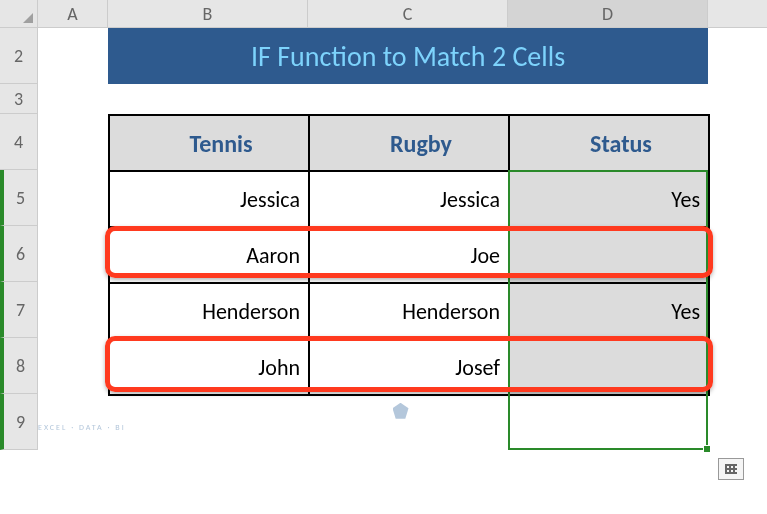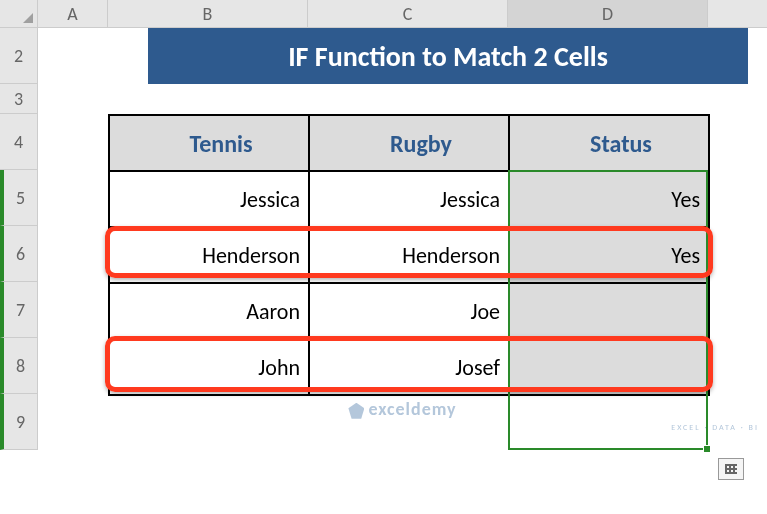--- a/index.html
+++ b/index.html
@@ -80,27 +80,26 @@
     position: relative;
     flex: 1;
   }
   .title-bar {
     position: absolute;
     left: 70px;
     top: 0;
     width: 600px;
     height: 56px;
     background: #2e5a8e;
-    color: #ffffff;
-    font-weight: bold;
+    color: #7dd3fc;
+    font-weight: normal;
     font-size: 28px;
     display: flex;
     align-items: center;
     justify-content: center;
-    margin-left: 40px;
   }
   .data-table {
     position: absolute;
     left: 70px;
     top: 86px;
     border-collapse: collapse;
   }
   .data-table th, .data-table td {
     border: 2px solid #000;
     height: 56px;
@@ -185,21 +184,21 @@
     font-size: 18px;
     font-weight: bold;
     letter-spacing: 1px;
     z-index: 2;
   }
   .watermark-sub {
     position: absolute;
     left: 0;
     right: 8px;
     bottom: 18px;
-    text-align: right;
+    text-align: left;
     color: #b4c7db;
     font-size: 8px;
     letter-spacing: 2px;
     z-index: 2;
   }
   .wm-icon {
     display: inline-block;
     width: 16px;
     height: 16px;
     background: #b4c7db;
@@ -242,46 +241,46 @@
           <th>Tennis</th>
           <th>Rugby</th>
           <th>Status</th>
         </tr>
         <tr>
           <td class="col-tennis">Jessica</td>
           <td class="col-rugby">Jessica</td>
           <td class="col-status">Yes</td>
         </tr>
         <tr>
+          <td class="col-tennis">Aaron</td>
+          <td class="col-rugby">Joe</td>
+          <td class="col-status"></td>
+        </tr>
+        <tr>
           <td class="col-tennis">Henderson</td>
           <td class="col-rugby">Henderson</td>
           <td class="col-status">Yes</td>
         </tr>
         <tr>
-          <td class="col-tennis">Aaron</td>
-          <td class="col-rugby">Joe</td>
-          <td class="col-status"></td>
-        </tr>
-        <tr>
           <td class="col-tennis">John</td>
           <td class="col-rugby">Josef</td>
           <td class="col-status"></td>
         </tr>
       </tbody>
         </table>
 
       <div class="selection-border">
         <div class="fill-handle"></div>
       </div>
 
       <div class="highlight-box hl-1"></div>
       <div class="highlight-box hl-2"></div>
 
       <div class="autofill-btn"></div>
 
       <div class="watermark">
-        <span class="wm-icon"></span><span>exceldemy</span>
+        <span class="wm-icon"></span>
       </div>
       <div class="watermark-sub">EXCEL · DATA · BI</div>
     </div>
   </div>
 
 </div>
 
 </body></html>

